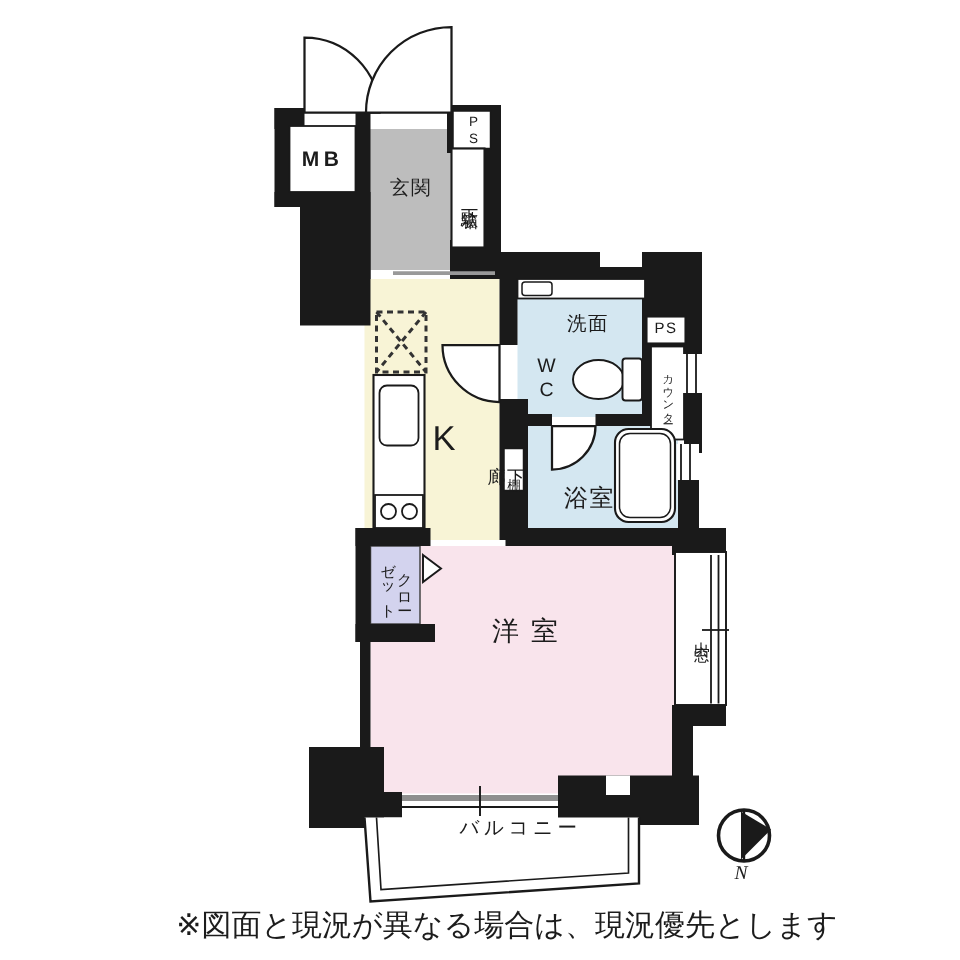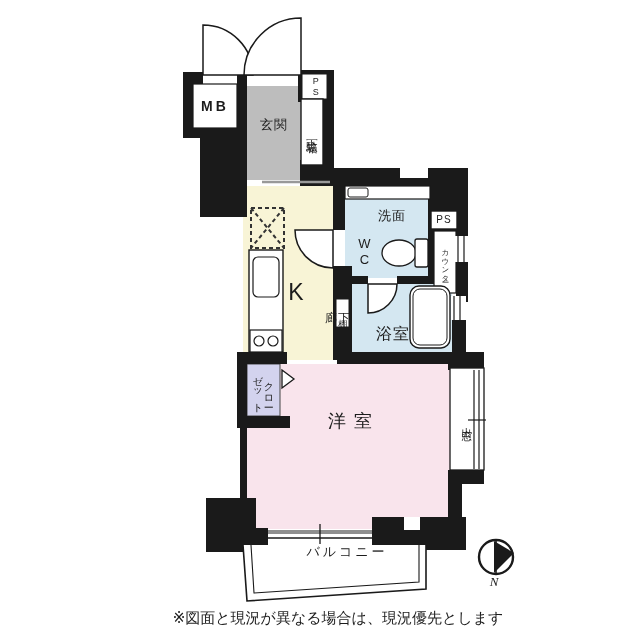--- a/index.html
+++ b/index.html
@@ -157,15 +157,15 @@
   <div class="lbl" style="left:296px;top:292px;font-size:23px;font-weight:400;">K</div>
   <div class="lbl" style="left:310px;top:318px;font-size:12px;letter-spacing:1px;margin-left:28px;">廊下</div>
   <div class="lbl vert" style="left:342px;top:312px;font-size:9px;">棚</div>
   <div class="lbl" style="left:393px;top:334px;font-size:16px;letter-spacing:1px;">浴室</div>
   <div class="lbl vert" style="left:268px;top:389px;font-size:10px;letter-spacing:2px;">クロー</div>
   <div class="lbl vert" style="left:257px;top:389px;font-size:10px;letter-spacing:2px;">ゼット</div>
   <div class="lbl" style="left:354px;top:421px;font-size:18px;letter-spacing:8px;">洋室</div>
   <div class="lbl vert" style="left:466px;top:421px;font-size:11px;letter-spacing:3px;">出窓</div>
   <div class="lbl" style="left:335px;top:552px;font-size:13px;letter-spacing:3px;margin-left:12px;">バルコニー</div>
   <div class="lbl" style="left:494px;top:582px;font-size:13px;font-style:italic;font-family:'Liberation Serif','DejaVu Serif',serif;">N</div>
-  <div class="lbl" style="left:338px;top:618px;font-size:15px;">※図面と現況が異なる場合は、現況優先とします</div>
+  <div class="lbl" style="left:338px;top:618px;font-size:20px;">※図面と現況が異なる場合は、現況優先とします</div>
 
 </div>
 
 </body></html>

